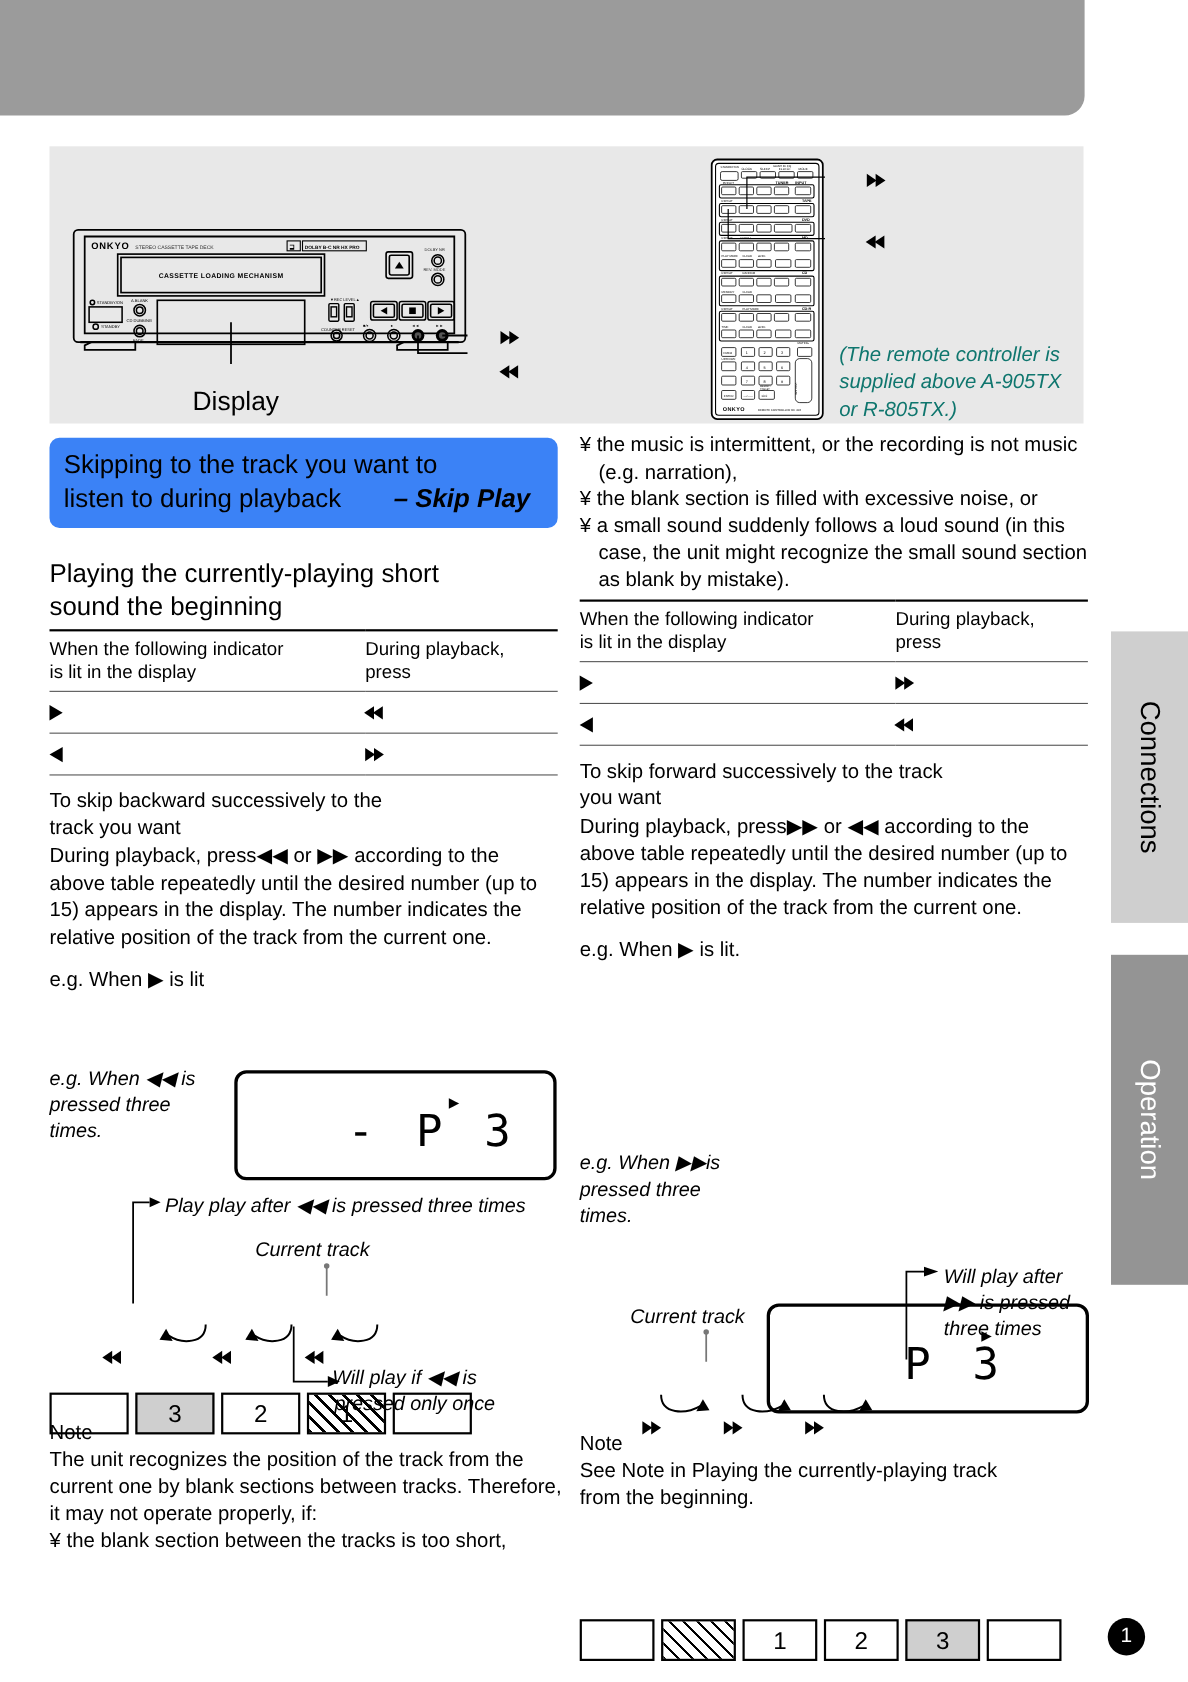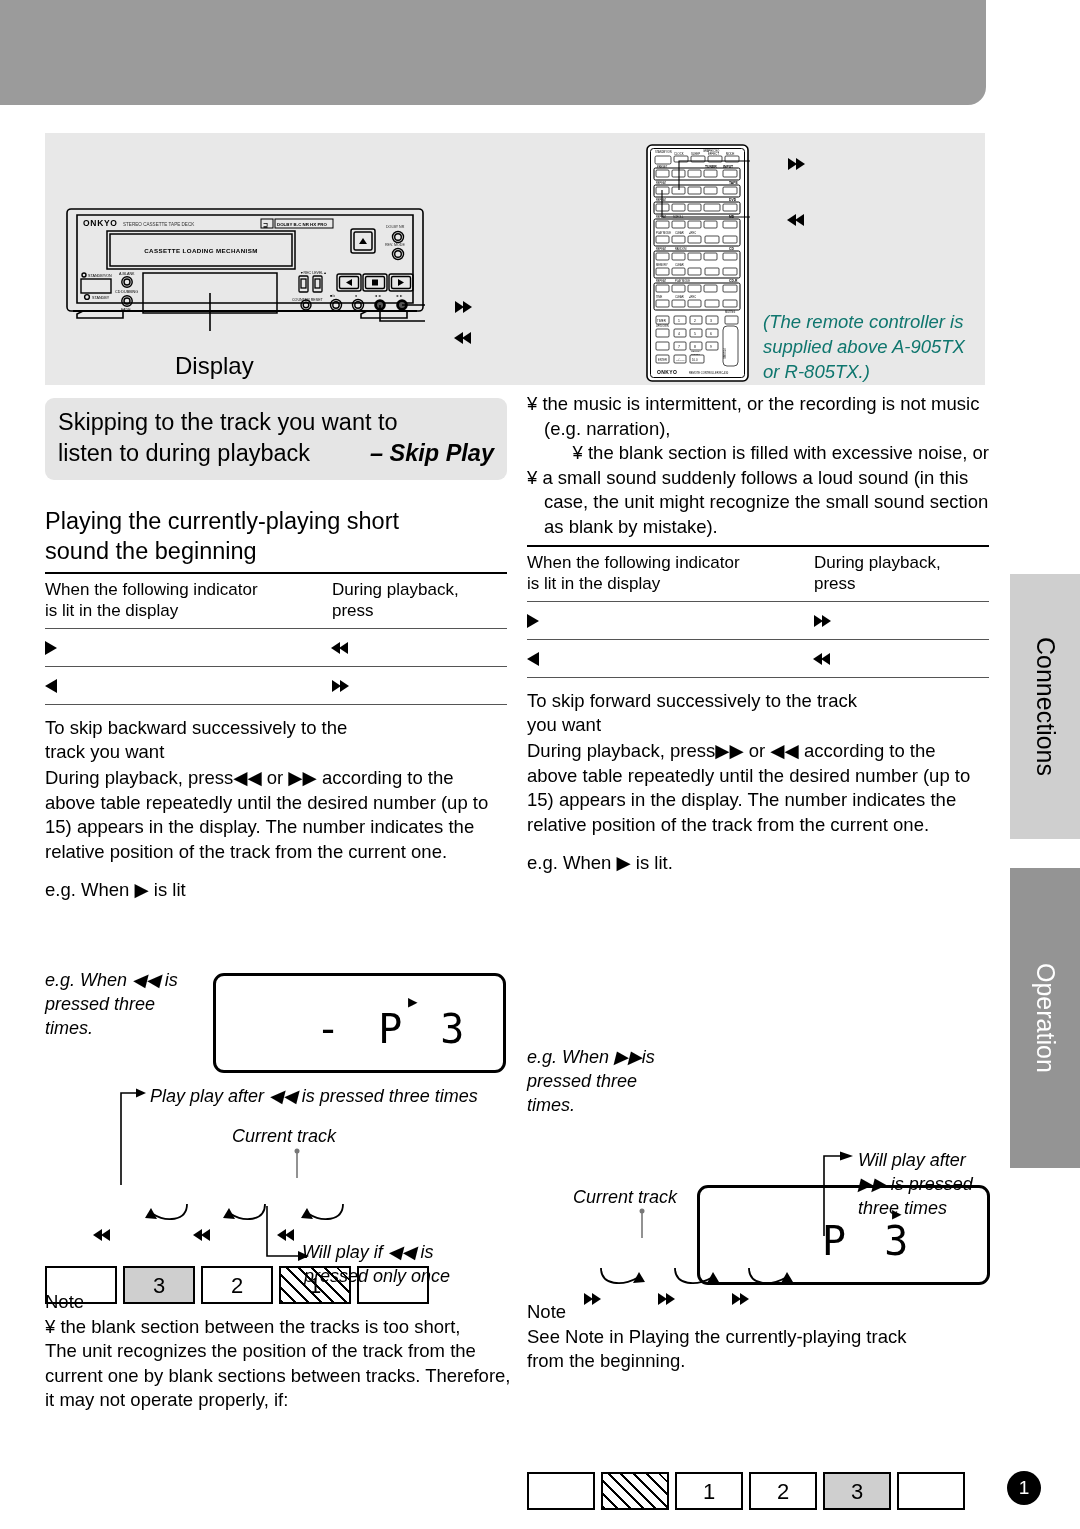--- a/index.html
+++ b/index.html
@@ -32,25 +32,25 @@
   }
 
   .cal-label{font-size:23px;}
 
   
   #col-left{left:45px;top:398px;width:462px;}
   #col-right{left:527px;top:392px;width:462px;}
 
   
   .banner{
-    background:#e5e5e5;border-radius:9px;padding:9px 13px 11px 13px;
+    background:#3b82f6;border-radius:9px;padding:9px 13px 11px 13px;
     font-size:23.5px;line-height:31px;position:relative;
   }
   .banner .skip-play{
-    font-style:italic;font-weight:bold;position:absolute;right:13px;bottom:11px;
+    font-style:italic;font-weight:bold;position:absolute;right:25px;bottom:11px;
   }
 
   h2.sect{
     font-size:23.5px;font-weight:normal;line-height:30px;margin:0;
   }
 
   
   table.ind{
     border-collapse:collapse;width:100%;margin-top:6px;
   }
@@ -490,27 +490,27 @@
   <path d="M3,2 V52 H34" stroke="#000" stroke-width="1.6" fill="none"></path>
   <polygon points="34,47 45,52 34,57" fill="#000"></polygon>
 </svg>
 <div class="abs ital" style="left:302px;top:1240px;font-size:18px;line-height:24px;">
   <div>Will play if ◀◀ is</div>
   <div style="margin-left:2px;">pressed only once</div>
 </div>
 
 <div class="abs" style="left:45px;top:1290px;width:468px;">
   <p class="body">Note</p>
+  <p class="body">The unit recognizes the position of the track from the current one by blank sections between tracks. Therefore, it may not operate properly, if:</p>
   <p class="body">¥  the blank section between the tracks is too short,</p>
-  <p class="body">The unit recognizes the position of the track from the current one by blank sections between tracks. Therefore, it may not operate properly, if:</p>
 </div>
 
 <div class="abs" id="col-right">
   <p class="body" style="text-indent:-17px;padding-left:17px;">¥ the music is intermittent, or the recording is not music (e.g. narration),</p>
-  <p class="body" style="text-indent:-17px;padding-left:17px;text-align:right;">¥ the blank section is filled with excessive noise, or</p>
+  <p class="body" style="text-indent:-17px;padding-left:17px;">¥ the blank section is filled with excessive noise, or</p>
   <p class="body" style="text-indent:-17px;padding-left:17px;">¥ a small sound suddenly follows a loud sound (in this case, the unit might recognize the small sound section as blank by mistake).</p>
 
 
   <table class="ind">
     <tbody>
         <tr class="head">
       <td>
         <span>When the following indicator</span><br>
         <span>is lit in the display</span>
       </td>

